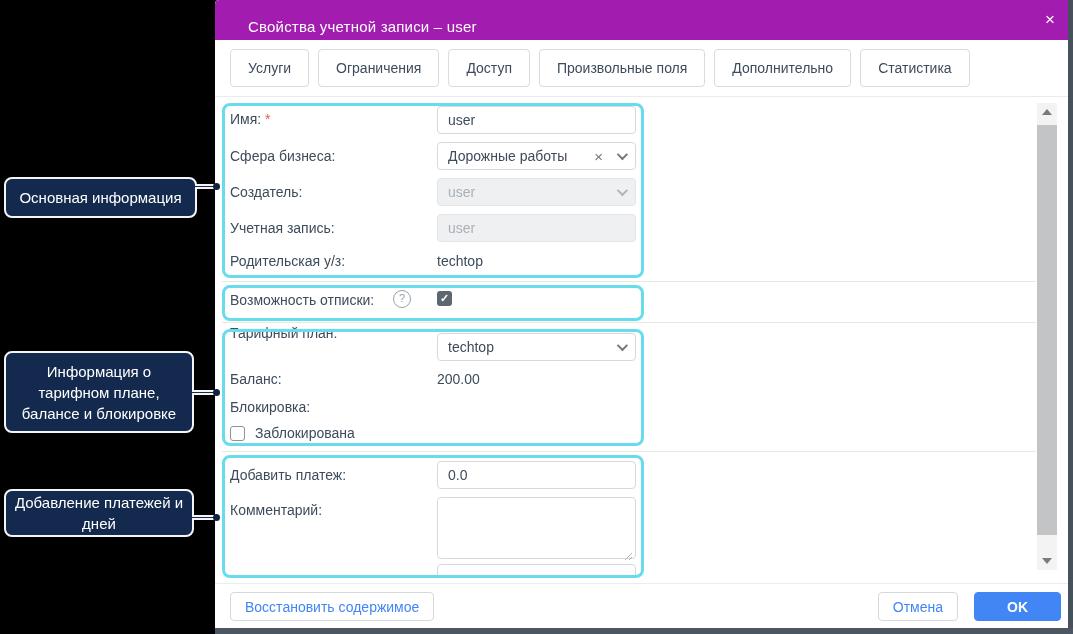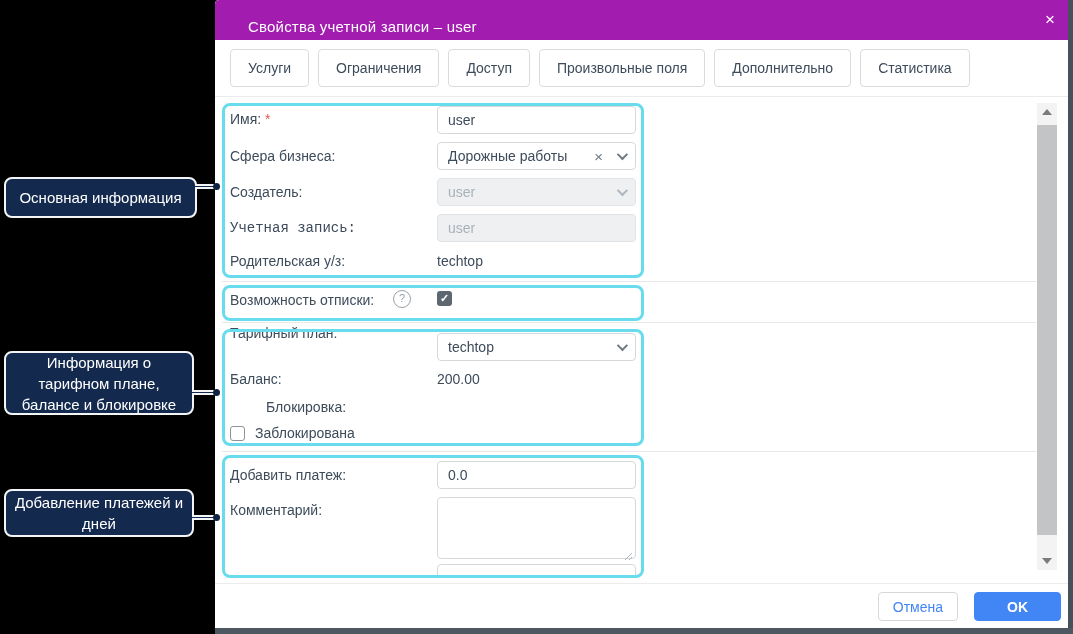--- a/index.html
+++ b/index.html
@@ -109,21 +109,21 @@
       <span class="clear-x">×</span>
       <span class="chev"></span>
     </div>
 
     <span class="lbl" style="top:86px;">Создатель:</span>
     <div class="select disabled ctl" style="top:80px;">
       <span class="val">user</span>
       <span class="chev"></span>
     </div>
 
-    <span class="lbl" style="top:122px;font-family:Liberation Mono, monospace;">Учетная запись:</span>
+    <span class="lbl" style="top:122px;">Учетная запись:</span>
     <input class="txt disabled ctl" style="top: 116px;" disabled="" value="user">
 
     <span class="lbl" style="top:155px;">Родительская у/з:</span>
     <span class="plain" style="top:155px;">techtop</span>
 
     <div class="divider" style="top:183px;"></div>
 
     <span class="lbl" style="top:194px;">Возможность отписки:</span>
     <div class="helpcircle" style="left:178px; top:192px;">?</div>
     <div class="cb checked" style="left:222px; top:193px;">✓</div>
@@ -132,21 +132,21 @@
 
     <span class="lbl" style="top:227px;text-align:center;">Тарифный план:</span>
     <div class="select ctl" style="top:235px;">
       <span class="val">techtop</span>
       <span class="chev"></span>
     </div>
 
     <span class="lbl" style="top:273px;text-align:right;">Баланс:</span>
     <span class="plain" style="top:273px;">200.00</span>
 
-    <span class="lbl" style="top:301px;margin-left:36px;">Блокировка:</span>
+    <span class="lbl" style="top:301px;">Блокировка:</span>
     <div class="cb unchecked" style="left:15px; top:328px;"></div>
     <span class="lbl" style="left:40px; top:327px;">Заблокирована</span>
 
     <div class="divider" style="top:353px;"></div>
 
     <span class="lbl" style="top:369px;">Добавить платеж:</span>
     <input class="txt ctl" style="top: 363px;" value="0.0">
 
     <span class="lbl" style="top:404px;">Комментарий:</span>
     <textarea class="ta" style="top: 399px;"></textarea>
@@ -164,36 +164,37 @@
     <div class="sb-arrow" style="top:0;">
         <span class="tri-up"></span>
       </div>
     <div id="sb-thumb"></div>
     <div class="sb-arrow" style="top:449px;">
         <span class="tri-down"></span>
       </div>
   </div>
 
   <div id="footer">
+    <button class="btn ghost" id="btn-restore">Восстановить содержимое</button>
     <button class="btn ghost" id="btn-cancel">Отмена</button>
     <button class="btn primary" id="btn-ok">OK</button>
   </div>
 
   <div id="edge-right"></div>
   <div id="edge-bottom"></div>
 </div>
 
 <div class="hl-box" style="left:222px; top:103px; width:422px; height:175px;"></div>
 <div class="hl-box" style="left:222px; top:285px; width:422px; height:36px;"></div>
 <div class="hl-box" style="left:222px; top:329px; width:422px; height:117px;"></div>
 <div class="hl-box" style="left:222px; top:455px; width:422px; height:123px;"></div>
 
 <div class="callout" style="left:4px; top:166px; width:193px; height:41px;margin-top:11px;">Основная информация</div>
 <div class="conn" style="left:195px; top:184px; width:21px;"></div>
 <div class="conn-dot" style="left:213px; top:183px;"></div>
 
-<div class="callout" style="left:4px; top:351px; width:190px; height:64px;">Информация о тарифном плане, балансе и блокировке</div>
+<div class="callout" style="left:4px; top:351px; width:190px; height:82px;">Информация о тарифном плане, балансе и блокировке</div>
 <div class="conn" style="left:192px; top:390px; width:24px;"></div>
 <div class="conn-dot" style="left:213px; top:389px;"></div>
 
 <div class="callout" style="left:4px; top:489px; width:190px; height:48px;">Добавление платежей и дней</div>
 <div class="conn" style="left:192px; top:515px; width:24px;"></div>
 <div class="conn-dot" style="left:213px; top:514px;"></div>
 
 </body></html>

